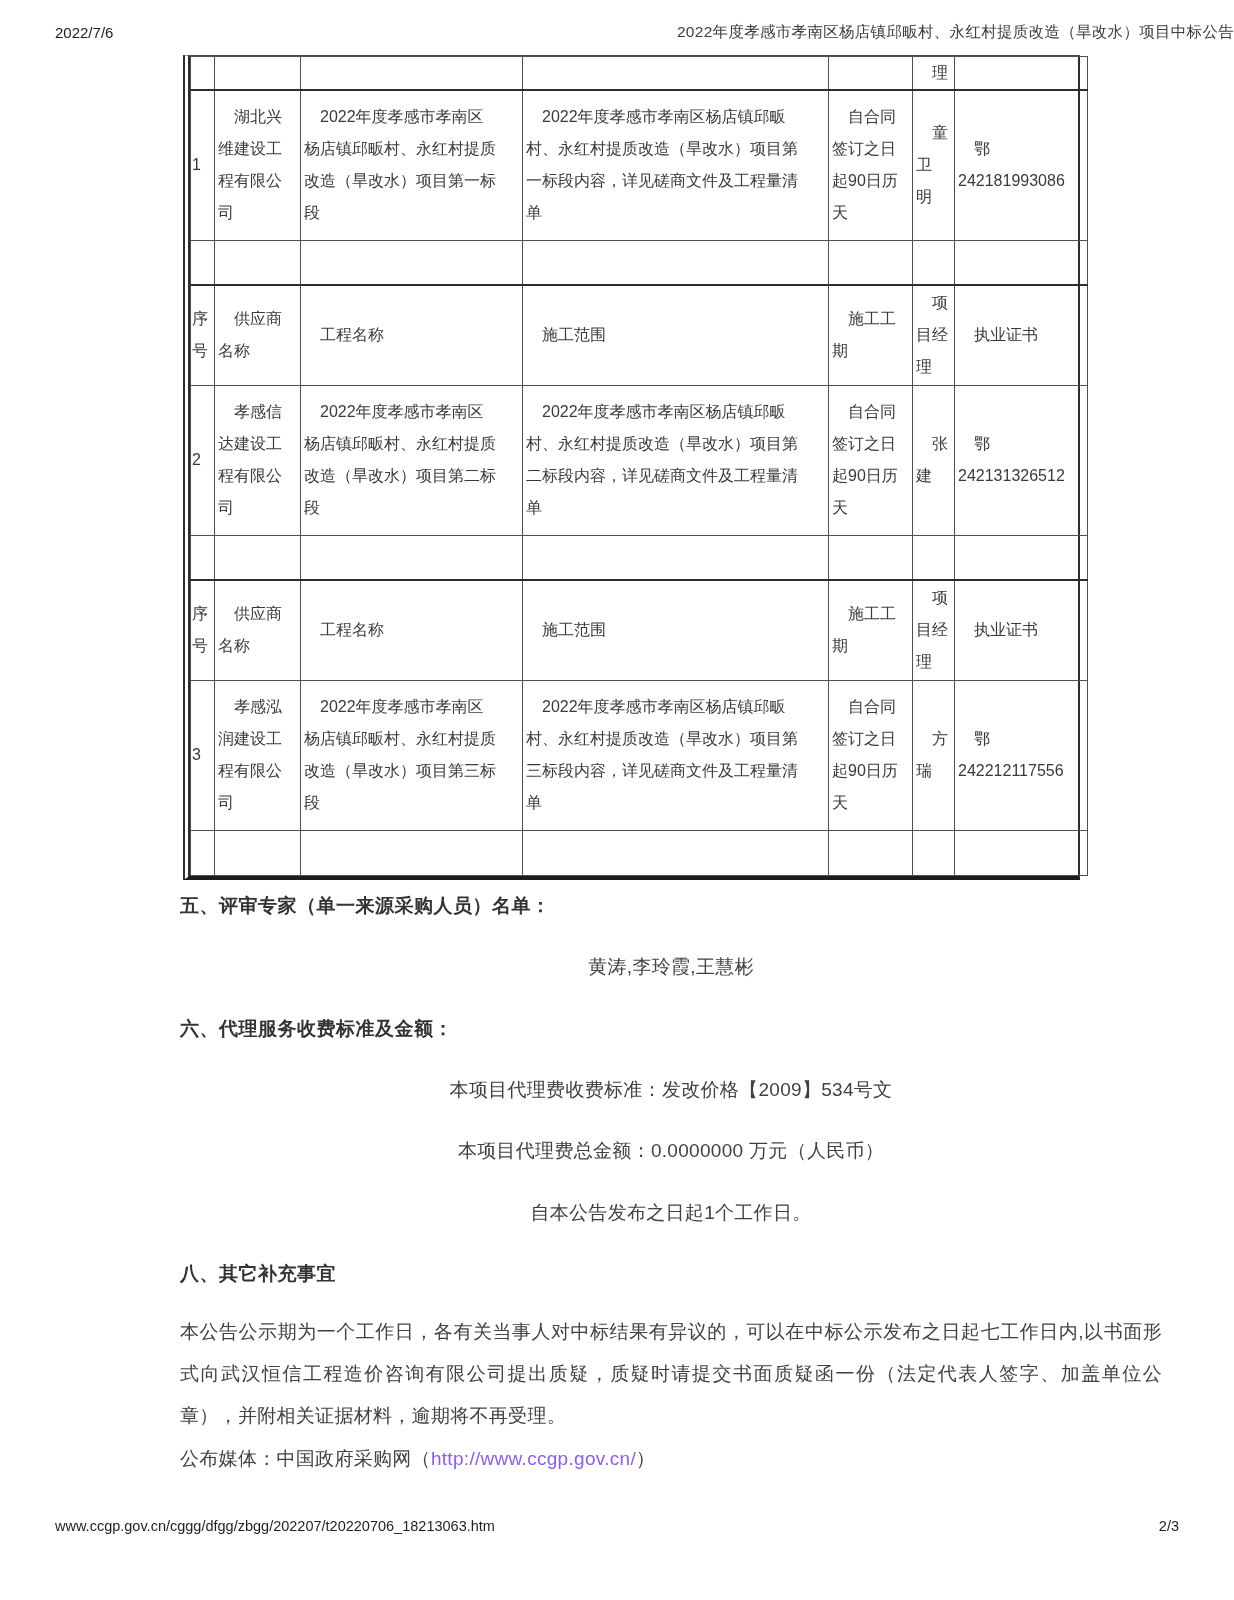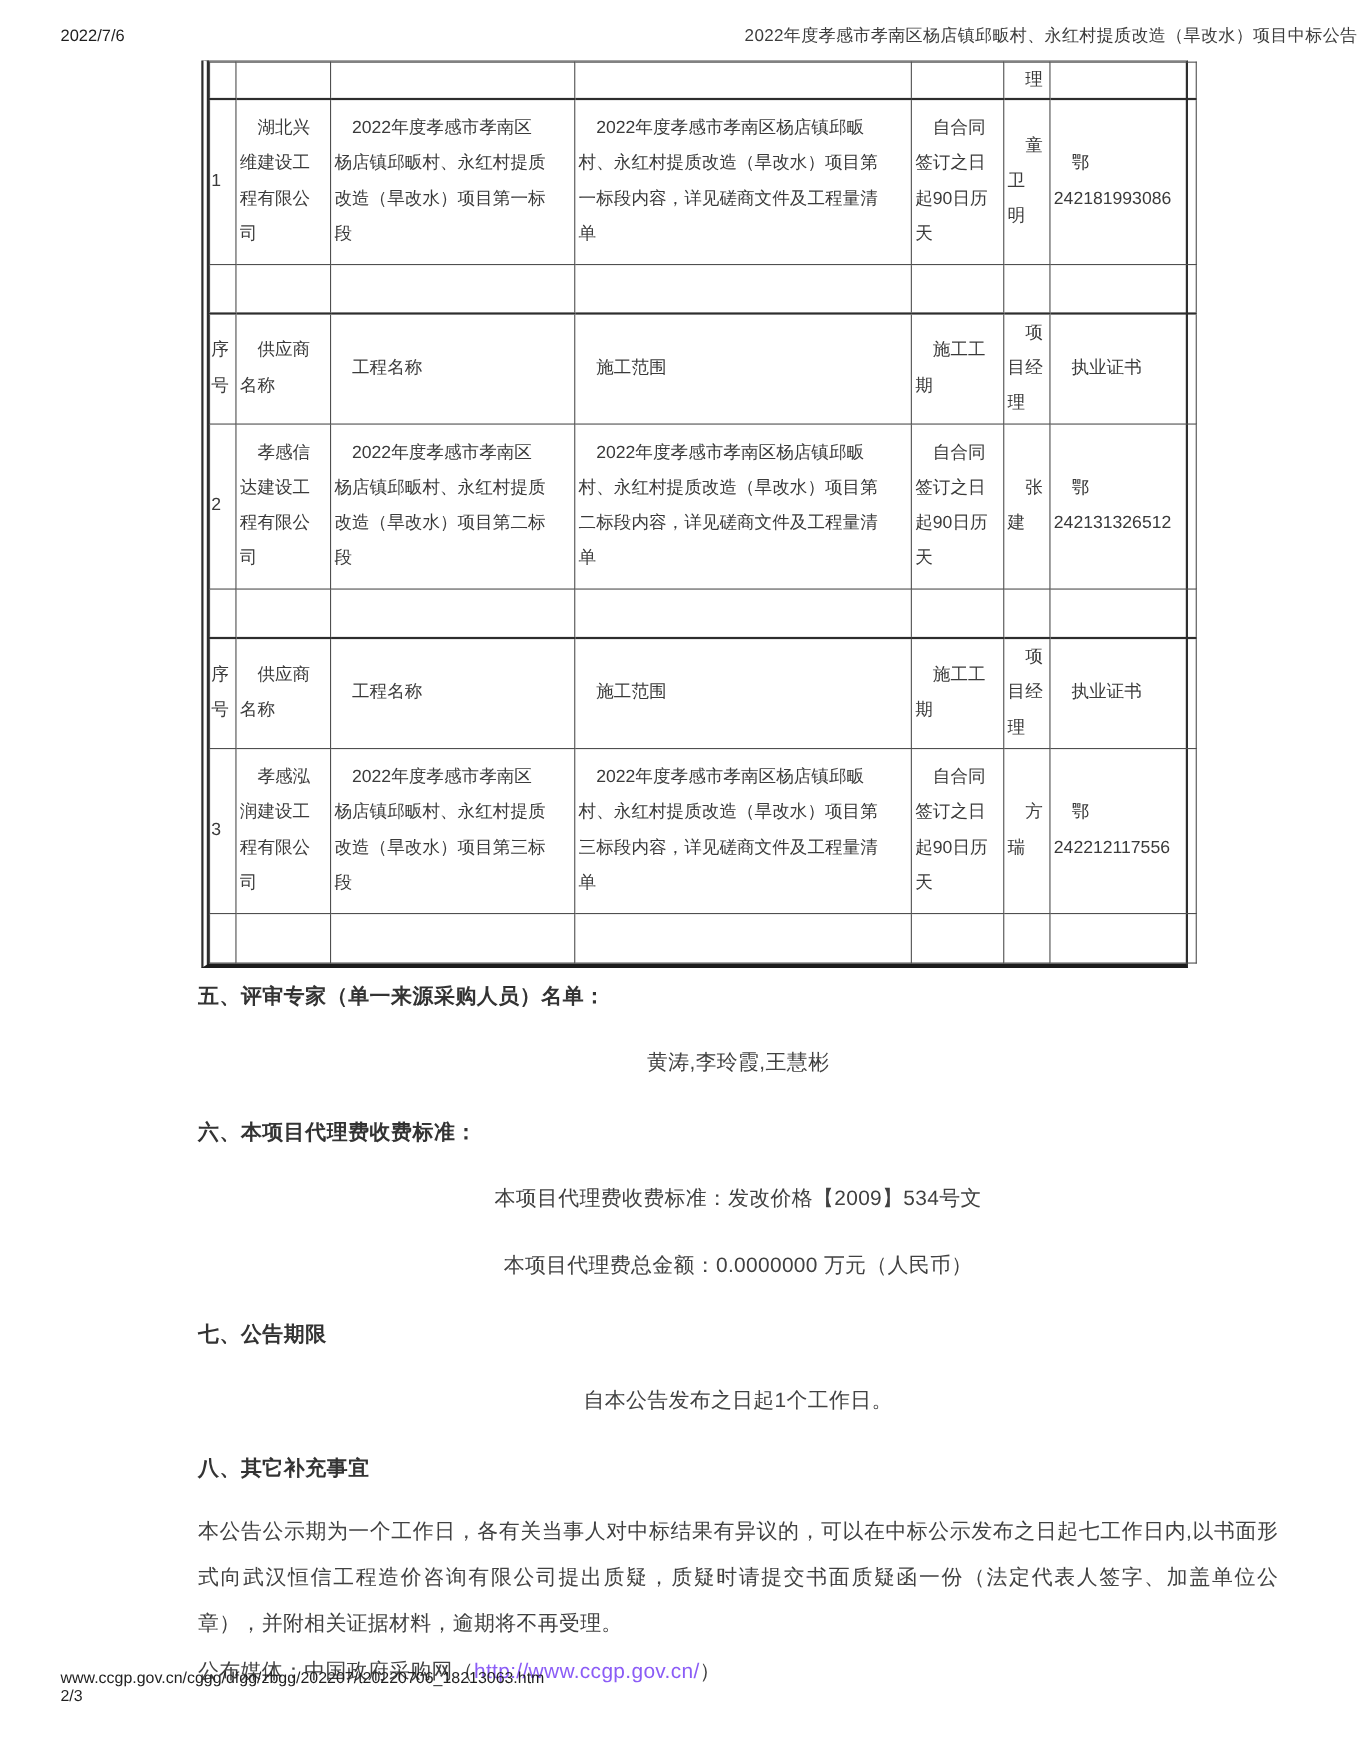--- a/index.html
+++ b/index.html
@@ -47,21 +47,21 @@
   .sec-p { font-size:19px; color:#414141; margin-bottom:35px; line-height:1.4; letter-spacing:0.3px;text-align:center; }
   .sec-h.tight { margin-bottom:24px; }
   .longpara { font-size:19px; color:#414141; line-height:2.2; text-align:justify; letter-spacing:0.3px; margin-bottom:2px; }
   .media-line { font-size:19px; color:#414141; line-height:2.1; letter-spacing:0.3px; }
   .media-line .link { text-underline-offset:3px; color:#8b5cf6; }
 
   
   .footer {
     position:absolute; left:55px; right:55px; top:1518px;
     display:flex; justify-content:space-between;
-    font-size:14.5px; color:#1f1f1f;flex-direction:column;
+    font-size:14.5px; color:#1f1f1f;
   }
 </style>
 </head>
 <body>
 
 <div class="topbar">
   <span class="date">2022/7/6</span>
   <span class="doc-title">2022年度孝感市孝南区杨店镇邱畈村、永红村提质改造（旱改水）项目中标公告</span>
 </div>
 
@@ -221,25 +221,24 @@
           <td></td>
   </tr>
 </tbody>
     </table>
 </div>
 
 <div class="sections">
   <div class="sec-h">五、评审专家（单一来源采购人员）名单：</div>
   <div class="sec-p">黄涛,李玲霞,王慧彬</div>
 
-  <div class="sec-h">六、本项目代理费收费标准：</div>
+  <div class="sec-h">六、代理服务收费标准及金额：</div>
   <div class="sec-p">本项目代理费收费标准：发改价格【2009】534号文</div>
   <div class="sec-p">本项目代理费总金额：0.0000000 万元（人民币）</div>
 
-  <div class="sec-h">七、公告期限</div>
   <div class="sec-p">自本公告发布之日起1个工作日。</div>
 
   <div class="sec-h tight">八、其它补充事宜</div>
   <div class="longpara">本公告公示期为一个工作日，各有关当事人对中标结果有异议的，可以在中标公示发布之日起七工作日内,以书面形式向武汉恒信工程造价咨询有限公司提出质疑，质疑时请提交书面质疑函一份（法定代表人签字、加盖单位公章），并附相关证据材料，逾期将不再受理。</div>
   <div class="media-line">
     <span>公布媒体：中国政府采购网（</span><span class="link">http://www.ccgp.gov.cn/</span><span>）</span>
   </div>
 </div>
 
 <div class="footer">

